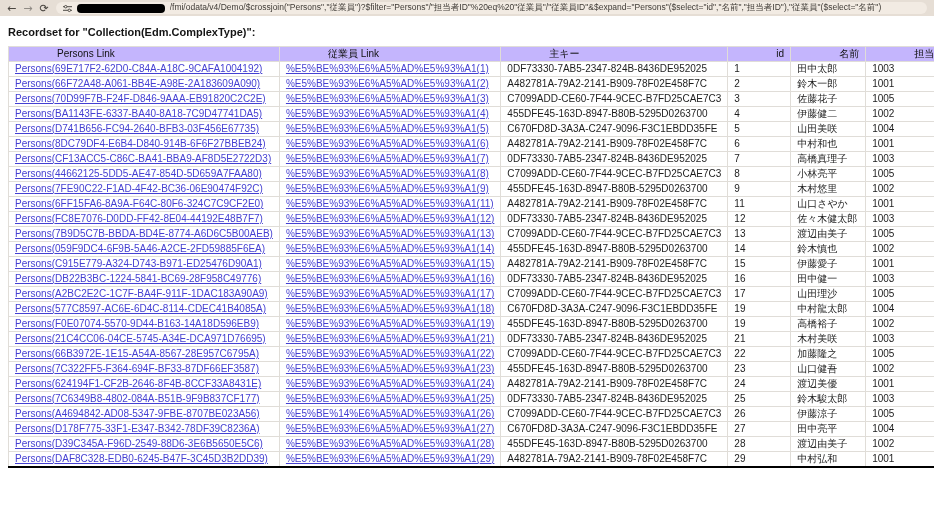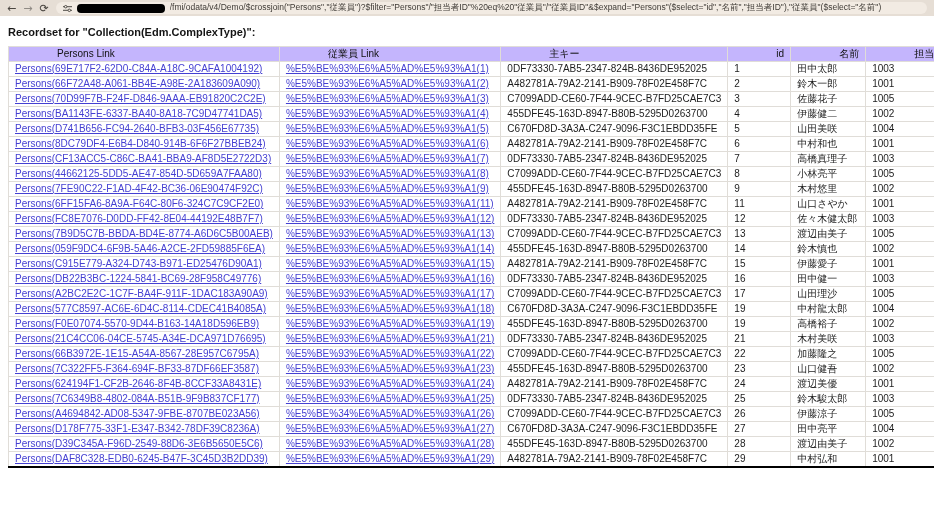--- a/index.html
+++ b/index.html
@@ -305,21 +305,21 @@
     <td><a href="#">Persons(7C6349B8-4802-084A-B51B-9F9B837CF177)</a></td>
     <td><a href="#">%E5%BE%93%E6%A5%AD%E5%93%A1(25)</a></td>
     <td>0DF73330-7AB5-2347-824B-8436DE952025</td>
     <td>25</td>
     <td>鈴木駿太郎</td>
     <td>1003</td>
     <td>従業員3</td>
   </tr>
         <tr>
     <td><a href="#">Persons(A4694842-AD08-5347-9FBE-8707BE023A56)</a></td>
-    <td><a href="#">%E5%BE%34%E6%A5%AD%E5%93%A1(26)</a></td>
+    <td><a href="#">%E5%BE%14%E6%A5%AD%E5%93%A1(26)</a></td>
     <td>C7099ADD-CE60-7F44-9CEC-B7FD25CAE7C3</td>
     <td>26</td>
     <td>伊藤涼子</td>
     <td>1005</td>
     <td>従業員5</td>
   </tr>
         <tr>
     <td><a href="#">Persons(D178F775-33F1-E347-B342-78DF39C8236A)</a></td>
     <td><a href="#">%E5%BE%93%E6%A5%AD%E5%93%A1(27)</a></td>
     <td>C670FD8D-3A3A-C247-9096-F3C1EBDD35FE</td>

